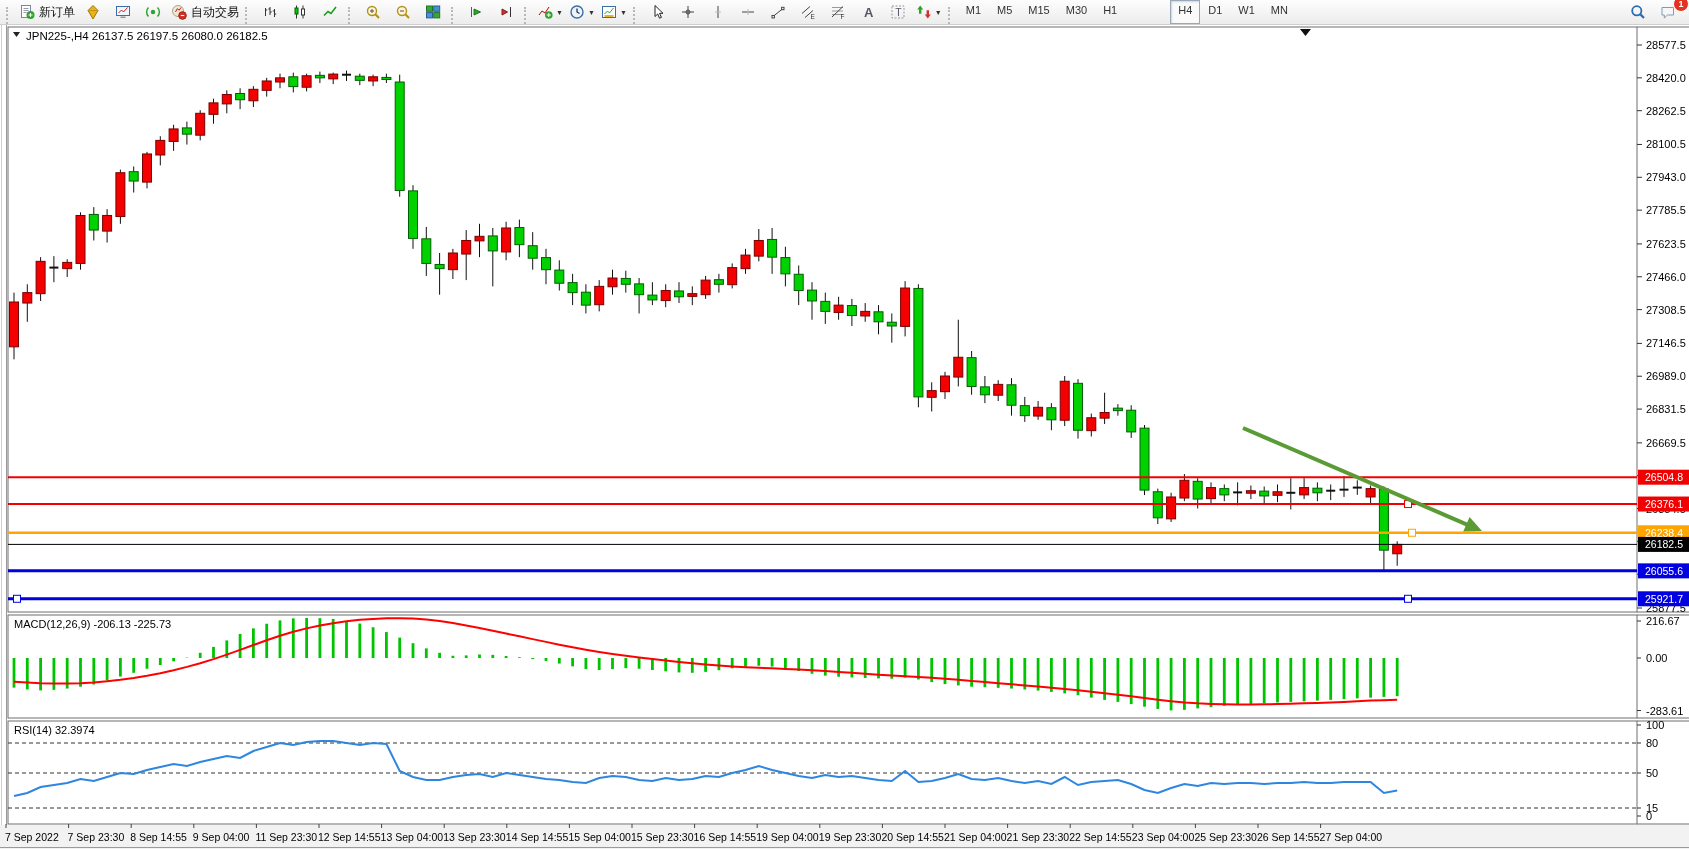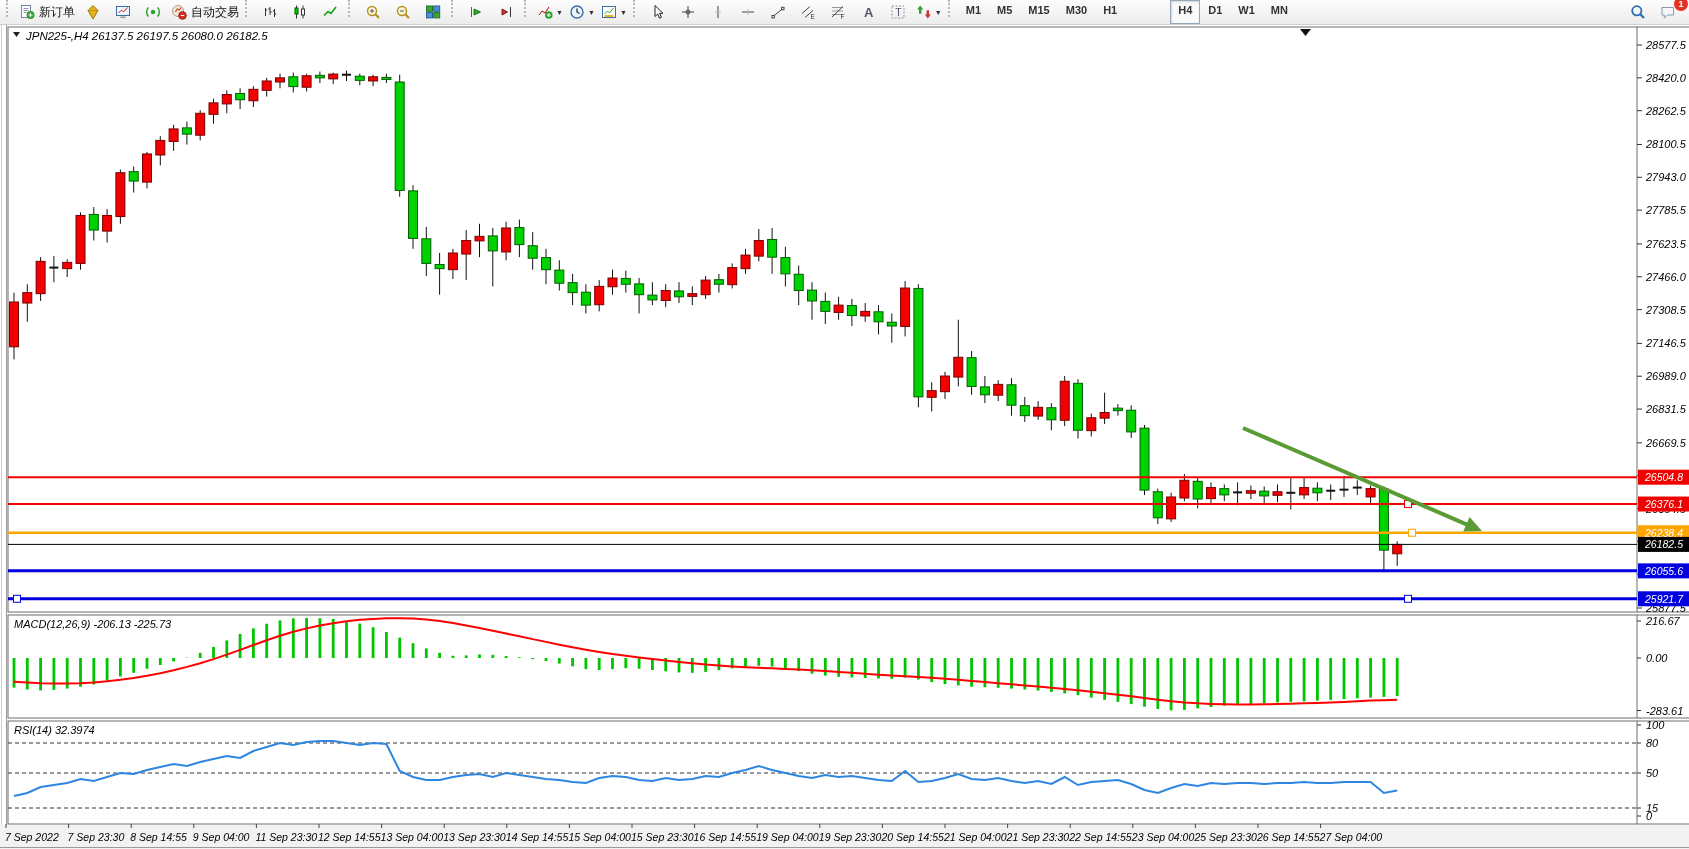--- a/index.html
+++ b/index.html
@@ -1,34 +1,34 @@
 <!DOCTYPE html>
 <html><head>
 <meta charset="utf-8">
 <style>
   html,body{margin:0;padding:0;background:#888;}
   .app{position:relative;width:1689px;height:849px;background:#ffffff;overflow:hidden;
        font-family:"Liberation Sans","DejaVu Sans",sans-serif;-webkit-font-smoothing:none;}
   
-  .toolbar{position:absolute;top:0;left:0;width:1689px;height:25px;display:flex;align-items:flex-start;
+  .toolbar{position:absolute;top:0;left:0;width:1689px;height:25px;display:flex;align-items:flex-end;
            background:linear-gradient(#fdfdfd,#ececec);border-bottom:1px solid #cfcfcf;box-sizing:border-box;padding-left:3px;}
   .tbtn{height:22px;min-width:24px;display:flex;align-items:center;justify-content:center;
         padding:0 2px;border:1px solid transparent;border-radius:2px;cursor:default;}
   .tbtn svg{display:block;}
   .tb-label{font-size:12px;color:#111;margin-left:4px;white-space:nowrap;}
   .caret{font-size:7px;color:#333;margin-left:3px;}
   .grip{width:3px;height:17px;border-left:2px dotted #b8b8b8;margin:0 5px 0 3px;}
-  .tf{font-size:11px;font-weight:bold;color:#333;padding:2px 7px;height:18px;line-height:15px;border:1px solid transparent;}
+  .tf{font-size:11px;font-weight:normal;color:#333;padding:2px 7px;height:18px;line-height:15px;border:1px solid transparent;}
   .tf.active{background:#fafafa;border:1px solid #98a8b8;box-shadow:inset 1px 1px 2px rgba(0,0,0,.15);margin-left:45px;}
   .tb-right{margin-left:auto;display:flex;align-items:center;margin-right:6px;}
   .badge{position:absolute;top:-5px;right:-7px;background:#e23222;color:#fff;border-radius:50%;
          font-size:9px;font-weight:bold;width:14px;height:14px;line-height:14px;text-align:center;border:1px solid #fff;}
   .chat-wrap{position:relative;}
   
-  .stage{position:absolute;top:25px;left:0;width:1689px;height:824px;font-style:italic;}
+  .stage{position:absolute;top:25px;left:0;width:1689px;height:824px;}
   text{font-family:"Liberation Sans","DejaVu Sans",sans-serif;}
 </style>
 </head>
 <body>
 
 <div class="app">
   <div class="toolbar" id="toolbar">
       <span class="grip"></span>
       <div class="tbtn">
         <svg width="16" height="16" viewBox="0 0 16 16">

